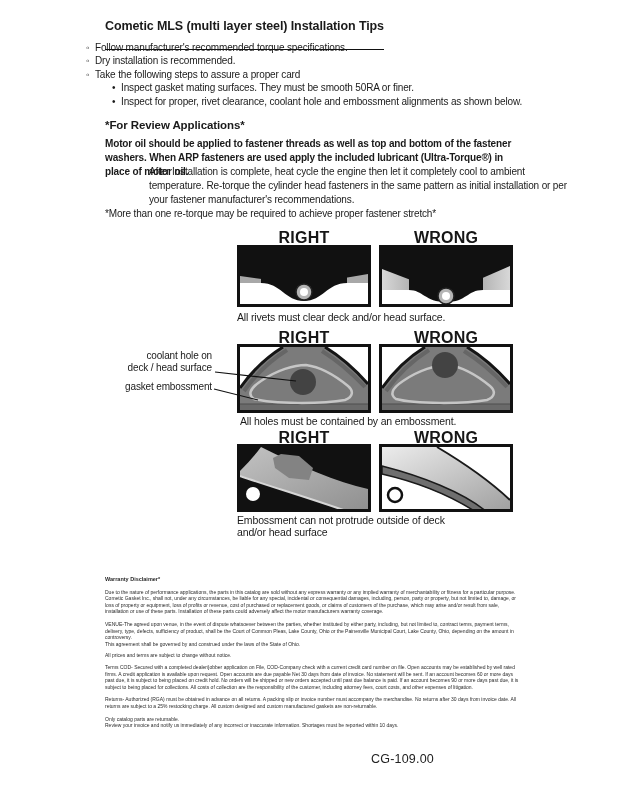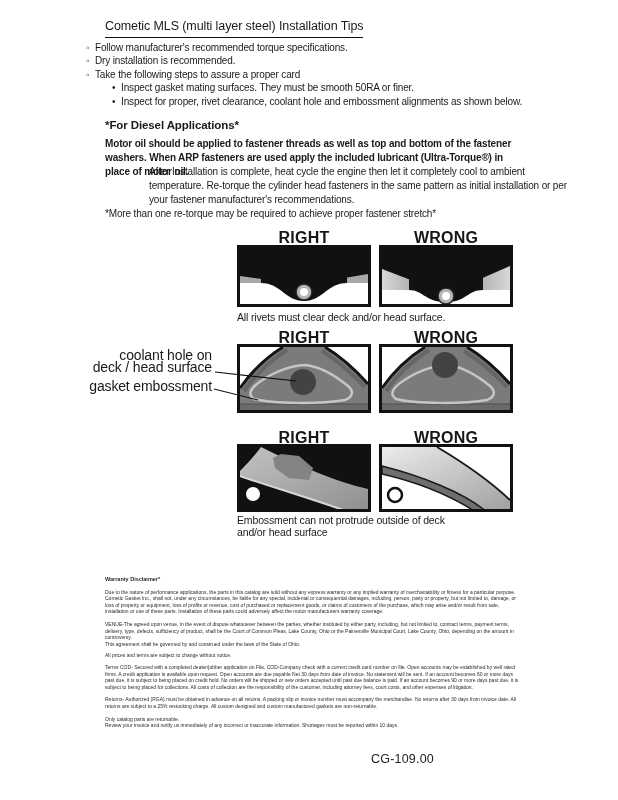--- a/index.html
+++ b/index.html
@@ -3,39 +3,39 @@
 <meta charset="utf-8">
 <style>
   html,body { margin:0; padding:0; background:#ffffff; }
   .page {
     position:relative; width:618px; height:800px; background:#ffffff;
     font-family:"Liberation Sans", sans-serif; color:#1a1a1a; overflow:hidden;
   }
   .abs { position:absolute; }
 
   .doc-title {
-    left:105px; top:19px; font-size:12.5px; font-weight:normal;
-    letter-spacing:-0.1px; border-bottom:1.5px solid #111; padding-bottom:4px;
+    left:105px; top:19px; font-size:12.5px; font-weight:bold;
+    letter-spacing:-0.1px; border-bottom:1.5px solid #111; padding-bottom:16px;
   }
 
   .tips { left:86px; top:41px; font-size:10px; line-height:13.4px; letter-spacing:-0.15px; width:440px; }
   .tip-row { display:flex; }
   .tip-row .marker { width:9px; flex:0 0 9px; }
   .tip-row.sub { margin-left:26px; }
 
   .diesel-heading { left:105px; top:119px; font-size:11.5px; font-weight:bold; letter-spacing:-0.1px; }
   .diesel-p { left:105px; width:424px; font-size:10px; line-height:13.8px; letter-spacing:-0.15px; }
   .p1 { top:137px;font-weight:bold; } .p2 { top:165px;margin-left:44px; } .p3 { top:207px; }
 
   .panel-label {
     width:134px; text-align:center; font-weight:bold; font-size:16px; letter-spacing:0.2px; color:#161616;
   }
   .caption { font-size:10.5px; letter-spacing:-0.15px; white-space:pre-line; }
 
-  .annotation { width:124px; text-align:right; font-size:14px; line-height:11.5px; letter-spacing:-0.15px; white-space:pre-line; }
+  .annotation { width:124px; text-align:right; font-size:10px; line-height:11.5px; letter-spacing:-0.15px; white-space:pre-line; }
 
   .legal { left:105px; top:576px; width:414px; font-size:5px; line-height:6.6px; color:#2a2a2a; }
   .legal h4 { margin:0 0 6px 0; font-size:5.5px; }
   .legal p { margin:0 0 6px 0; white-space:pre-line; }
   .legal p.tight { margin-bottom:5px; }
   .legal p.last { margin-bottom:0; }
 
   .footer-code { left:371px; top:752px; font-size:12.5px; letter-spacing:0.2px; color:#222; }
 
   svg { display:block; }
@@ -63,21 +63,21 @@
     <div class="tip-row sub">
       <span class="marker">•</span>
       <span>Inspect gasket mating surfaces.  They must be smooth 50RA or finer.</span>
     </div>
     <div class="tip-row sub">
       <span class="marker">•</span>
       <span>Inspect for proper, rivet clearance, coolant hole and embossment alignments as shown below.</span>
     </div>
   </div>
 
-  <div class="abs diesel-heading">*For Diesel Applications*</div>
+  <div class="abs diesel-heading">*For Review Applications*</div>
   <div class="abs diesel-p p1">Motor oil should be applied to fastener threads as well as top and bottom of the fastener washers. When ARP fasteners are used apply the included lubricant (Ultra-Torque®) in place of motor oil.</div>
   <div class="abs diesel-p p2">After Installation is complete, heat cycle the engine then let it completely cool to ambient temperature. Re-torque the cylinder head fasteners in the same pattern as initial installation or per your fastener manufacturer's recommendations.</div>
   <div class="abs diesel-p p3">*More than one re-torque may be required to achieve proper fastener stretch*</div>
 
   <div class="abs panel-label" style="left:237px; top:229px;">RIGHT</div>
   <div class="abs panel-label" style="left:379px; top:229px;">WRONG</div>
 
   <svg class="abs" style="left:237px; top:245px;" width="134" height="62" viewBox="0 0 134 62">
     <rect x="0" y="0" width="134" height="62" fill="#111"></rect>
     <rect x="3" y="38" width="128" height="21" fill="#fff"></rect>
@@ -142,20 +142,21 @@
     <path d="M46,3 C30,13 15,27 3,44" fill="none" stroke="#151515" stroke-width="3"></path>
     <path d="M50,6 C34,16 19,30 7,47" fill="none" stroke="#666" stroke-width="4"></path>
     <path d="M88,3 L131,3 L131,40 C116,23 101,11 88,3 Z" fill="#fff"></path>
     <path d="M88,3 C101,11 116,23 131,40" fill="none" stroke="#151515" stroke-width="3"></path>
     <path d="M85,7 C98,15 113,27 128,43" fill="none" stroke="#666" stroke-width="4"></path>
     <path d="M17,55 C11,51 12,45 24,37 C40,26 57,21 69,21 C84,23 100,33 111,42 C117,47 116,53 108,56 C85,60 36,60 17,55 Z" fill="none" stroke="#c6c6c6" stroke-width="2.5"></path>
     <circle cx="66" cy="21" r="13" fill="#434343"></circle>
     <rect x="1.5" y="1.5" width="131" height="66" fill="none" stroke="#111" stroke-width="3"></rect>
   </svg>
 
+  <div class="abs caption" style="left:240px; top:415px;">All holes must be contained by an embossment.</div>
 
   <svg class="abs" style="left:0; top:0; pointer-events:none;" width="618" height="800" viewBox="0 0 618 800">
     <line x1="215" y1="372" x2="296" y2="381" stroke="#111" stroke-width="1.2"></line>
     <line x1="214" y1="389" x2="258" y2="400" stroke="#111" stroke-width="1.2"></line>
   </svg>
 
   <div class="abs panel-label" style="left:237px; top:429px;">RIGHT</div>
   <div class="abs panel-label" style="left:379px; top:429px;">WRONG</div>
 
   <svg class="abs" style="left:237px; top:444px;" width="134" height="68" viewBox="0 0 134 68">

